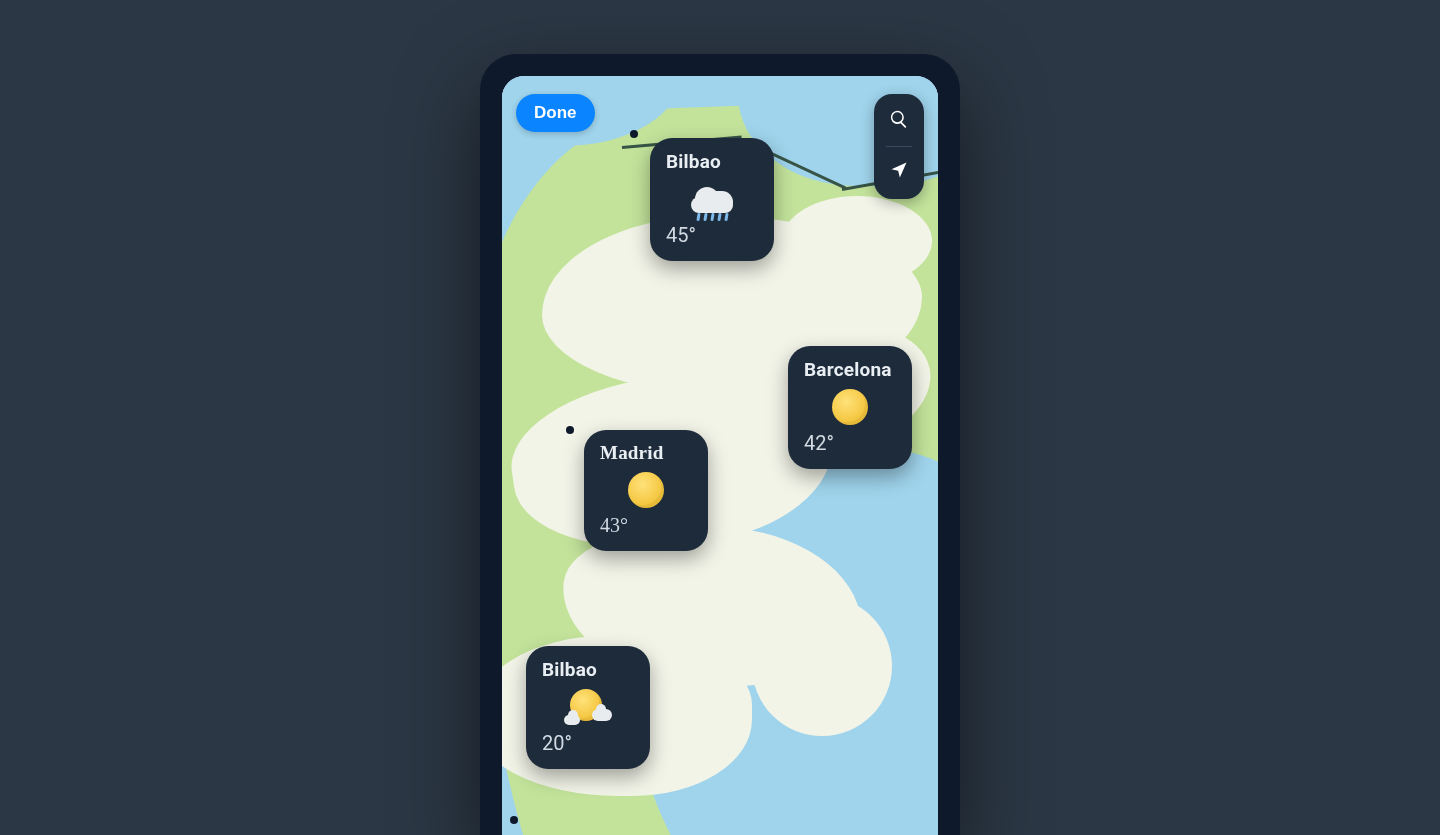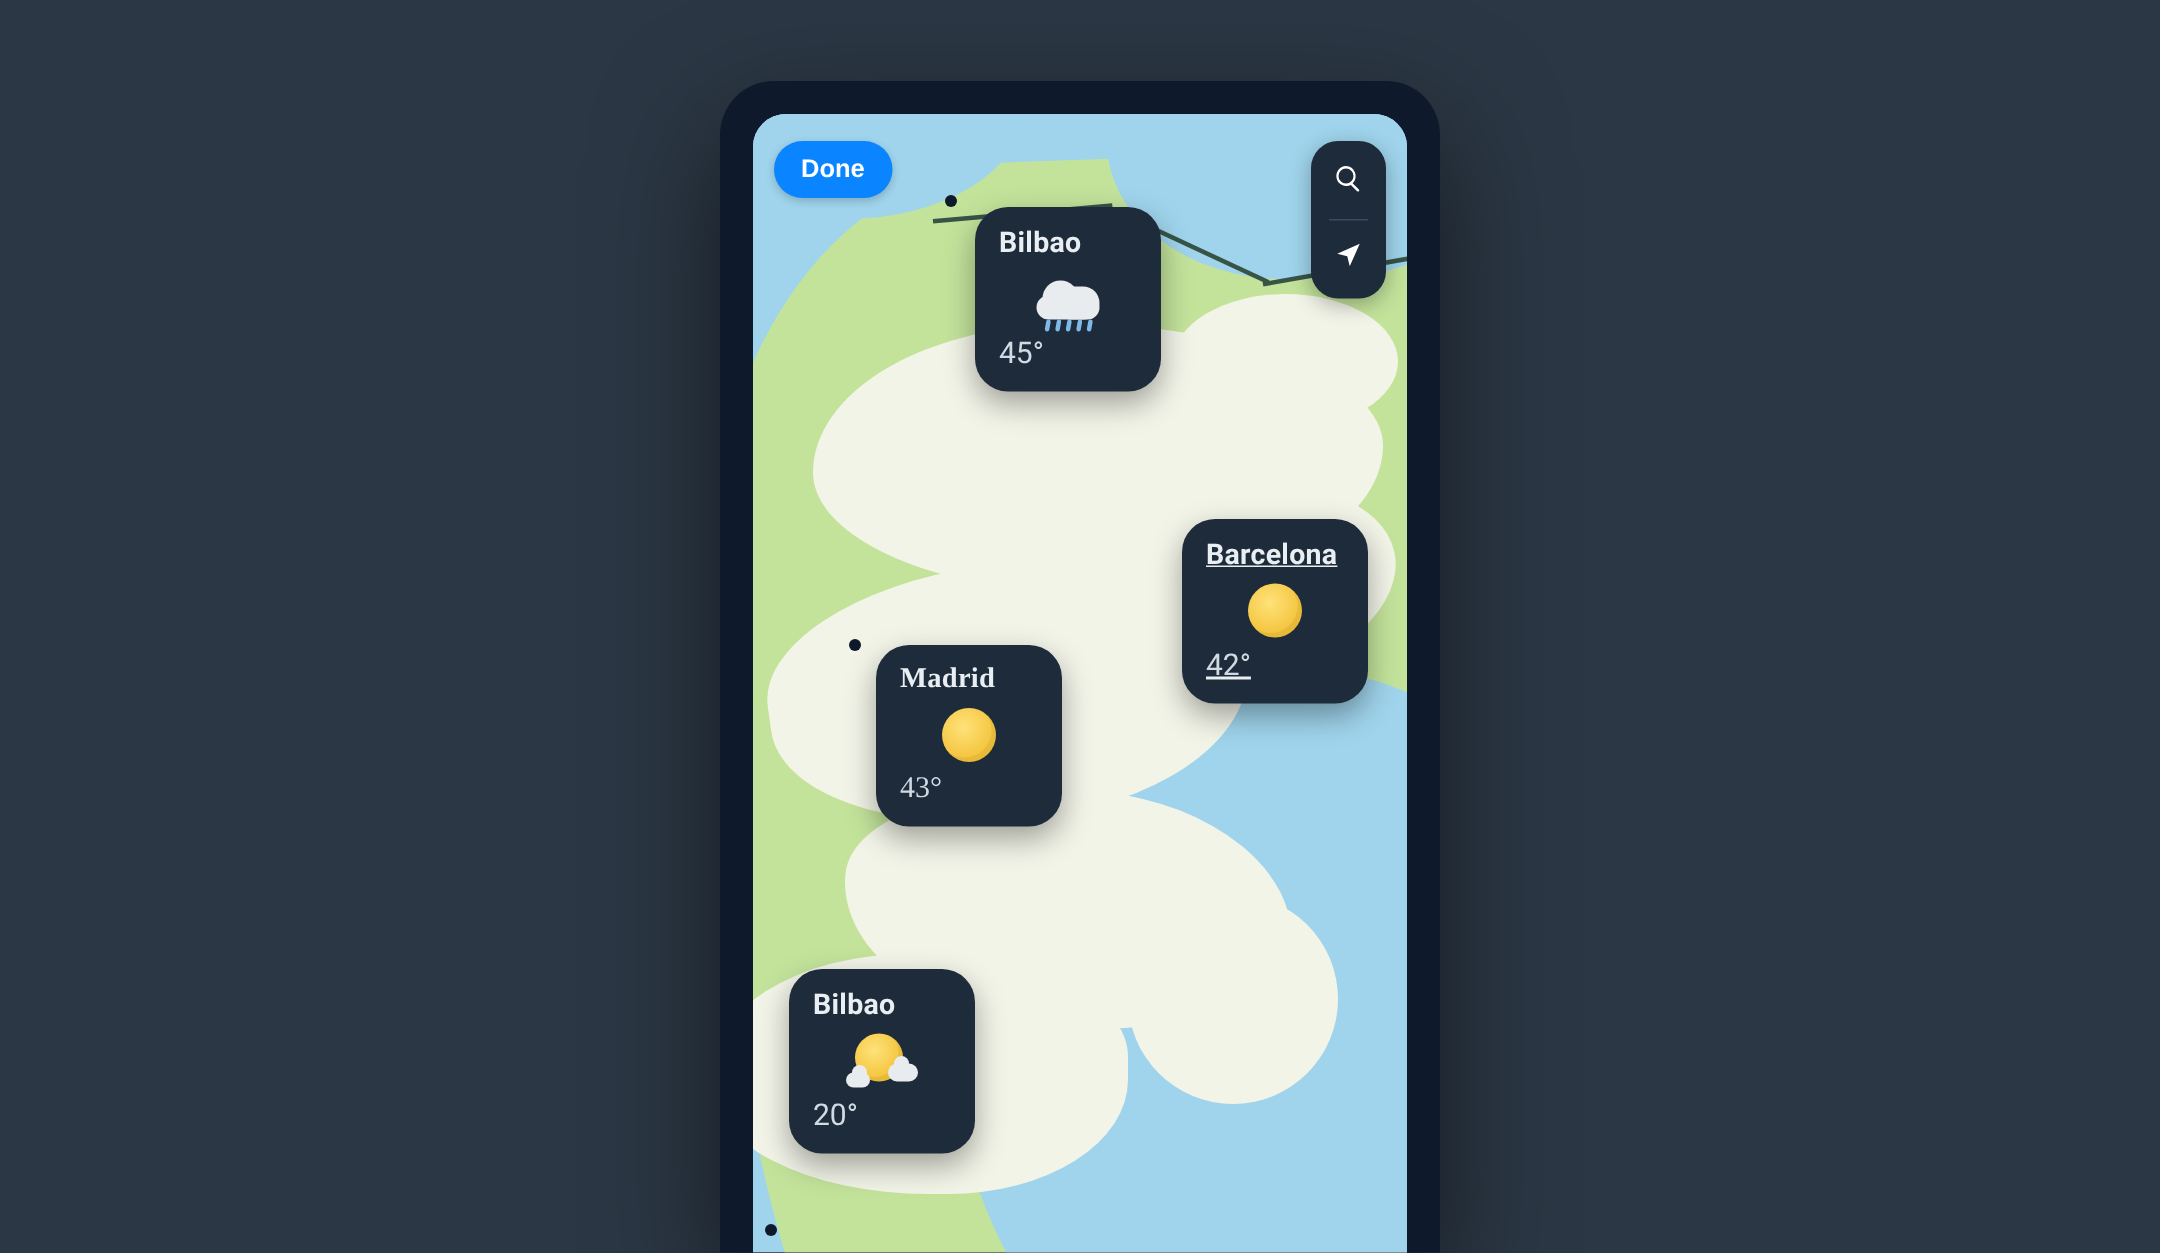--- a/index.html
+++ b/index.html
@@ -280,21 +280,21 @@
                 <span></span>
                 <span></span>
                 <span></span>
                 <span></span>
                 <span></span>
               </div>
             </div>
           </div>
           <div class="temp">45°</div>
         </div>
-        <div class="card" style="left: 286px; top: 270px; text-decoration: underline;">
+        <div class="card" style="left: 286px; top: 270px;">
           <div class="city">Barcelona</div>
           <div class="icon-wrap">
             <div class="sun"></div>
           </div>
           <div class="temp">42°</div>
         </div>
         <div class="card" style="left: 82px; top: 354px; font-family: Liberation Serif, serif;">
           <div class="city">Madrid</div>
           <div class="icon-wrap">
             <div class="sun"></div>

